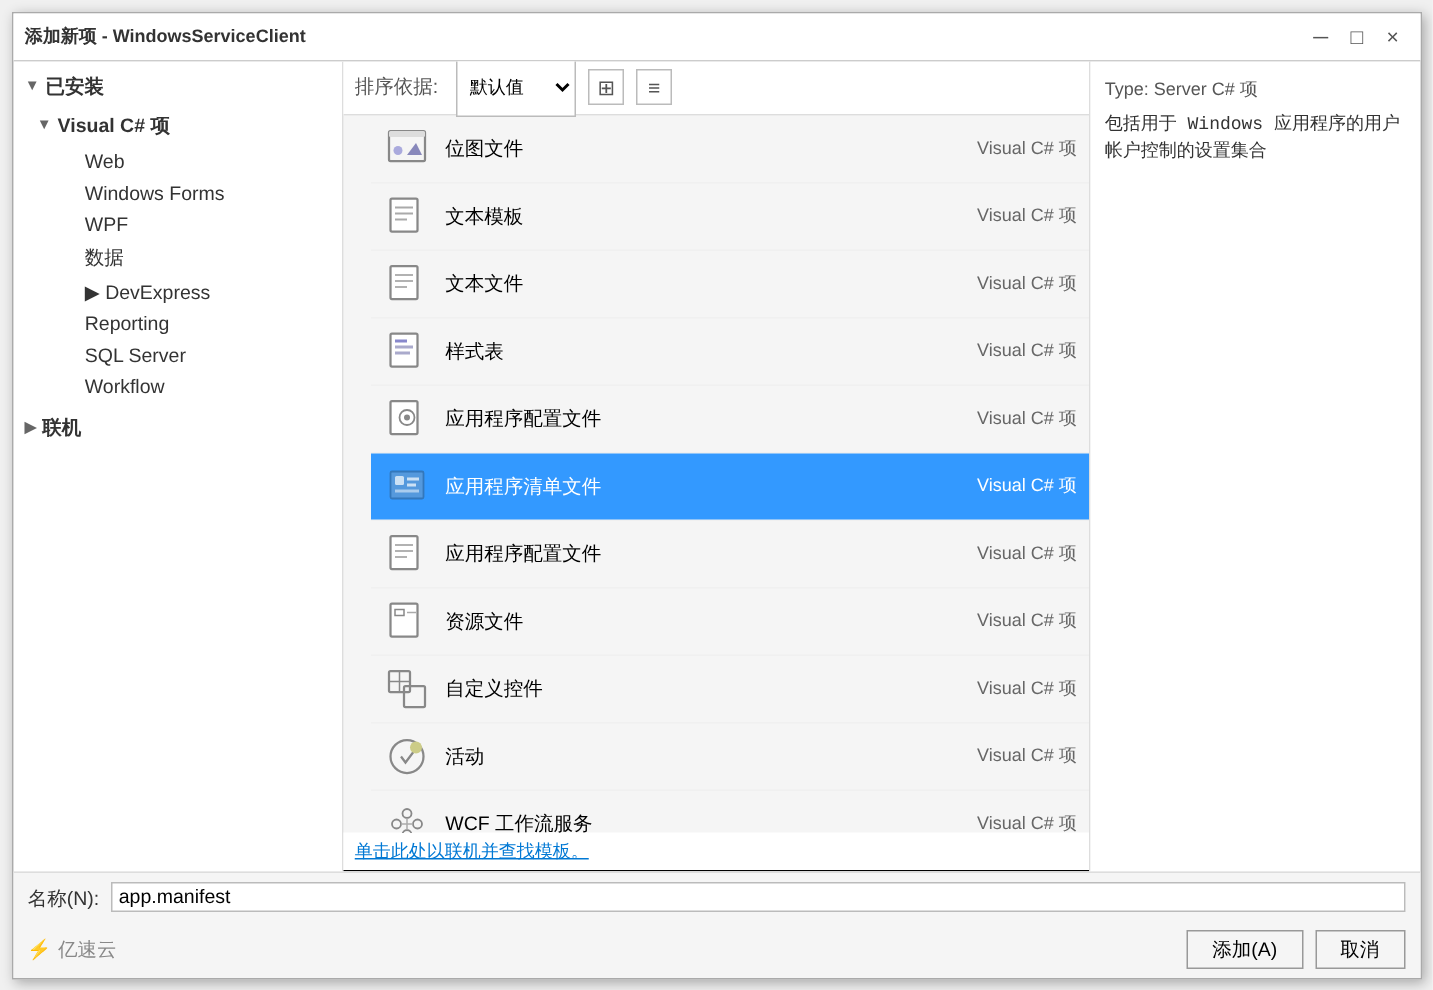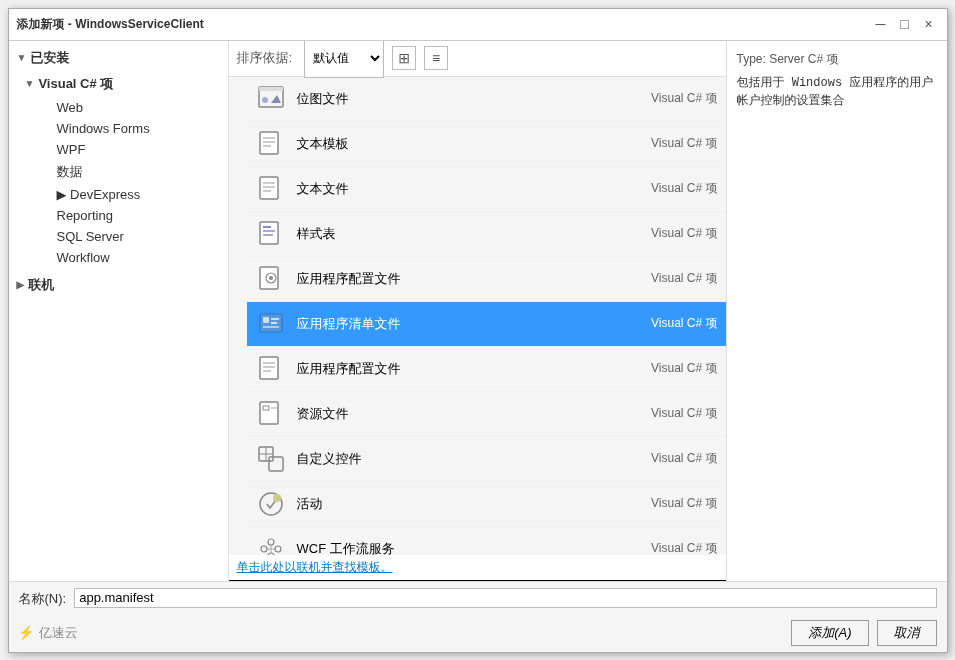--- a/index.html
+++ b/index.html
@@ -29,21 +29,21 @@
     .item-category { color: #666; font-size: 12px; min-width: 80px; text-align: right; }
     .right-panel { width: 220px; background: #fff; padding: 10px; }
     .right-type { color: #555; font-size: 12px; margin-bottom: 6px; }
     .right-desc { color: #333; font-size: 12px; line-height: 1.5; font-family: Liberation Mono, monospace; }
     .link-bar { background: #fff; border-bottom: 1px solid #000000; padding: 4px 8px; }
     .link-bar a { color: #0078d4; text-decoration: underline; font-size: 12px; cursor: pointer; }
     .name-bar { display: flex; align-items: flex-end; padding: 6px 10px; background: #f5f5f5; border-top: 1px solid #ddd; }
     .name-label { margin-right: 8px; color: #333; white-space: nowrap; }
     .name-input { flex: 1; height: 20px; border: 1px solid #bbb; padding: 0 4px; font-size: 13px; }
     .btn-bar { display: flex; justify-content: flex-end; align-items: center; padding: 6px 10px; background: #f5f5f5; gap: 8px; }
-    .btn { height: 26px; padding: 0 16px; border: 1px solid #999; background: #f5f5f5; cursor: pointer; font-size: 13px; font-style: italic; }
+    .btn { height: 26px; padding: 0 16px; border: 1px solid #999; background: #f5f5f5; cursor: pointer; font-size: 13px; }
     .btn.primary { background: #f5f5f5; }
     .watermark { font-size: 12px; color: #888; display: flex; align-items: center; gap: 4px; }
     .icon-svg { width: 28px; height: 28px; }
     
     .items-list::-webkit-scrollbar { width: 14px; }
     .items-list::-webkit-scrollbar-track { background: #f0f0f0; }
     .items-list::-webkit-scrollbar-thumb { background: #c0c0c0; border: 2px solid #f0f0f0; }
     .left-panel::-webkit-scrollbar { width: 8px; }
     .left-panel::-webkit-scrollbar-track { background: #f0f0f0; }
     .left-panel::-webkit-scrollbar-thumb { background: #c0c0c0; }

